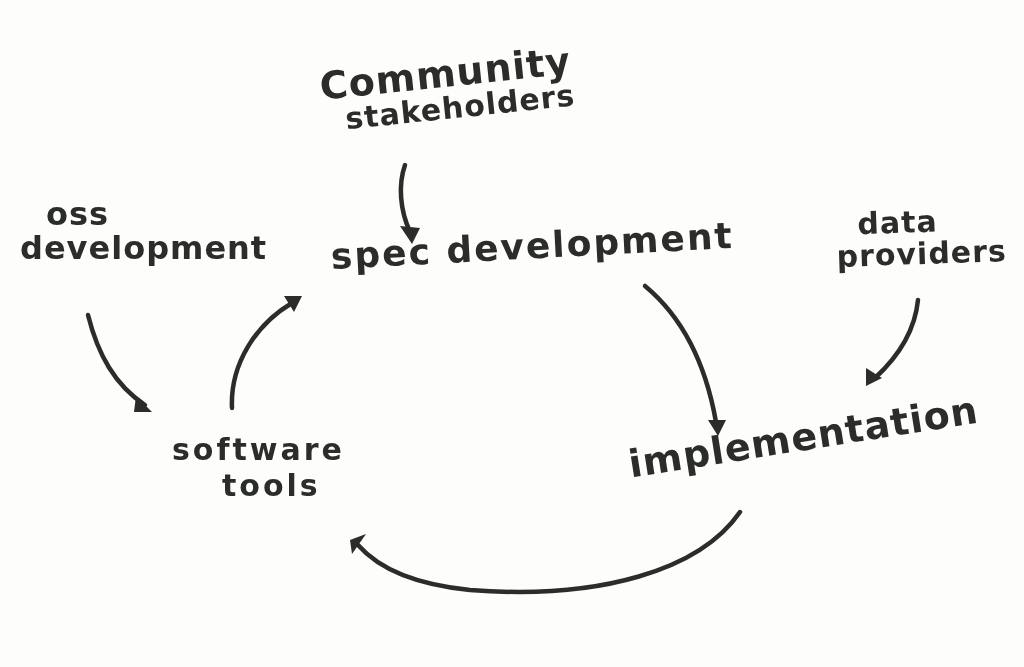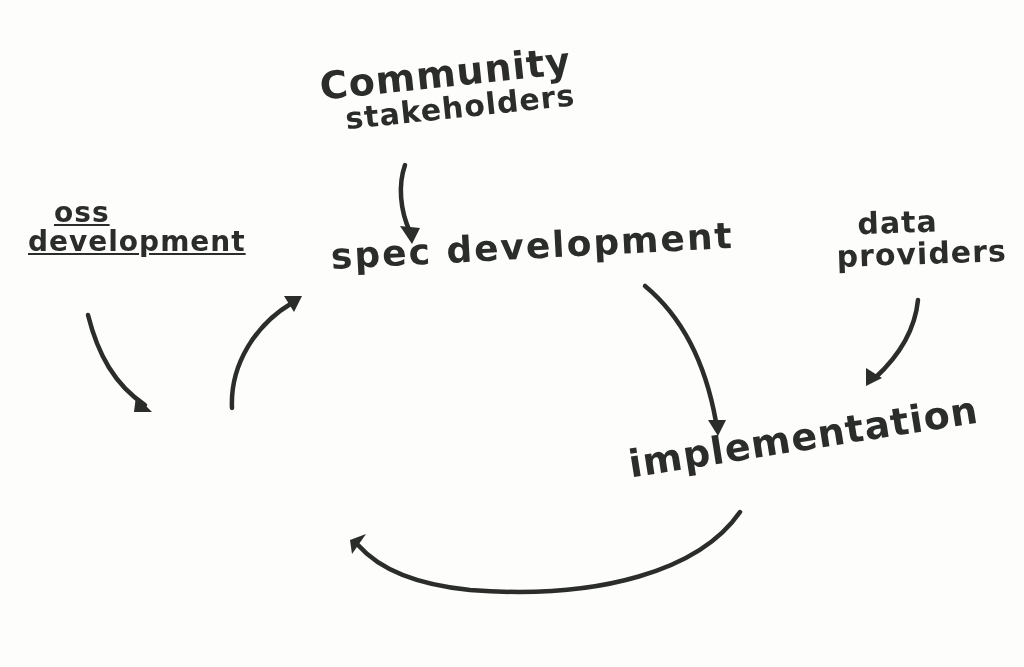--- a/index.html
+++ b/index.html
@@ -15,21 +15,21 @@
       color: #2b2d2a;
       font-family: "DejaVu Sans", sans-serif;
       font-weight: bold;
       line-height: 1.05;
       white-space: nowrap;
       letter-spacing: 1px;
     }
     .label span { display: block; }
     #community { left: 318px; top: 68px; font-size: 38px; transform: rotate(-6deg); transform-origin: left top; }
     #community .l2 { font-size: 30px; margin-left: 22px; margin-top: -2px; }
-    #oss { left: 28px; top: 198px; font-size: 28px; text-decoration: underline; }
+    #oss { left: 20px; top: 198px; font-size: 32px; }
     #oss .l1 { margin-left: 26px; }
     #spec { left: 330px; top: 238px; font-size: 36px; transform: rotate(-3deg); transform-origin: left top; letter-spacing: 2px; }
     #data { left: 836px; top: 206px; font-size: 30px; transform: rotate(-2deg); }
     #data .l1 { margin-left: 22px; }
     #software { left: 172px; top: 434px; font-size: 30px; letter-spacing: 3px; }
     #software .l2 { margin-left: 50px; margin-top: 4px; }
     #impl { left: 626px; top: 446px; font-size: 38px; transform: rotate(-9deg); transform-origin: left top; }
     svg path.arrow { fill: none; stroke: #2b2d2a; stroke-width: 4.5; stroke-linecap: round; }
     svg polygon { fill: #2b2d2a; }
   </style>
@@ -82,17 +82,21 @@
 
   <div class="label" id="spec">
     <span>spec development</span>
   </div>
 
   <div class="label" id="data">
     <span class="l1">data</span>
     <span class="l2">providers</span>
   </div>
 
+  <div class="label" id="software">
+    <span class="l1">software</span>
+    <span class="l2">tools</span>
+  </div>
 
   <div class="label" id="impl">
     <span>implementation</span>
   </div>
 </div>
 
 </body></html>

